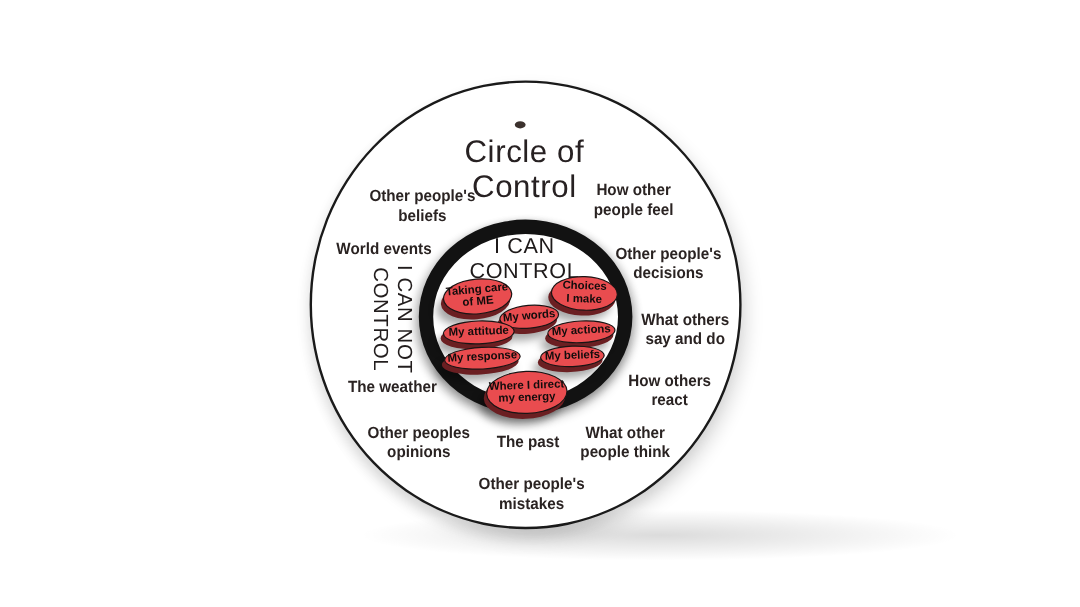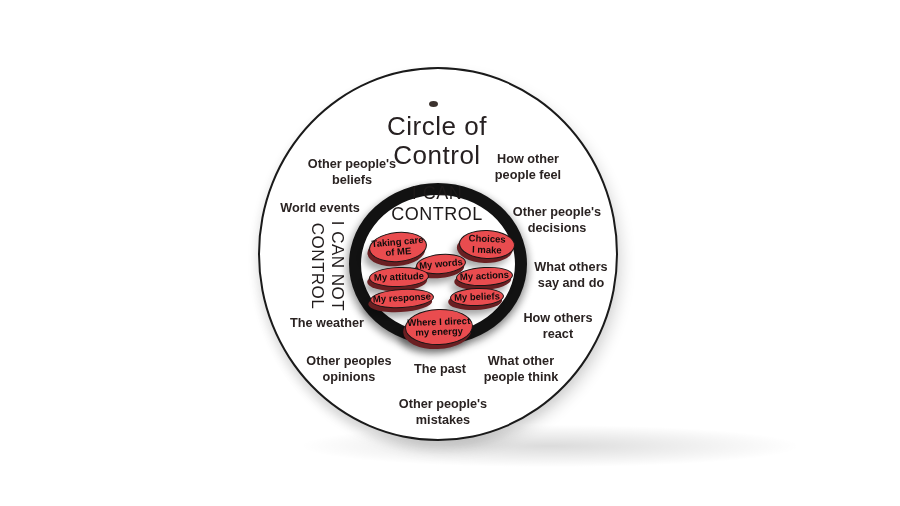--- a/index.html
+++ b/index.html
@@ -52,21 +52,21 @@
     transform:translate(-50%,-50%) rotate(90deg);
     font-family:"Liberation Sans",sans-serif;font-size:17px;line-height:1.15;
     letter-spacing:0.5px;color:#221d1d;text-align:center;white-space:pre-line;
   }
   .ring{
     position:absolute;left:349px;top:183px;width:154px;height:138px;
     background:#fff;border:12px solid var(--ring-black,#121212);border-radius:50%;
     box-shadow:0 5px 9px rgba(0,0,0,0.32), -4px 3px 7px rgba(0,0,0,0.15), 4px 1px 6px rgba(0,0,0,0.12);
   }
   .ring-heading{
-    position:absolute;left:437px;top:204px;transform:translate(-50%,-50%);
+    position:absolute;left:437px;top:216px;transform:translate(-50%,-50%);
     font-family:"Liberation Sans",sans-serif;font-size:18px;line-height:1.18;
     letter-spacing:0.5px;color:#1d1919;text-align:center;white-space:pre-line;z-index:3;
   }
   .oval{
     position:absolute;border-radius:50%;
     background:var(--oval-red,#e94c4f);border:1.5px solid #191414;
     box-shadow:-2px 4px 0 #6b1f22, -6px 9px 7px rgba(0,0,0,0.35);
     display:flex;align-items:center;justify-content:center;
     font-family:"Liberation Sans",sans-serif;font-weight:700;font-size:9.5px;
     line-height:1.08;color:#120c0c;text-align:center;white-space:pre-line;z-index:4;

